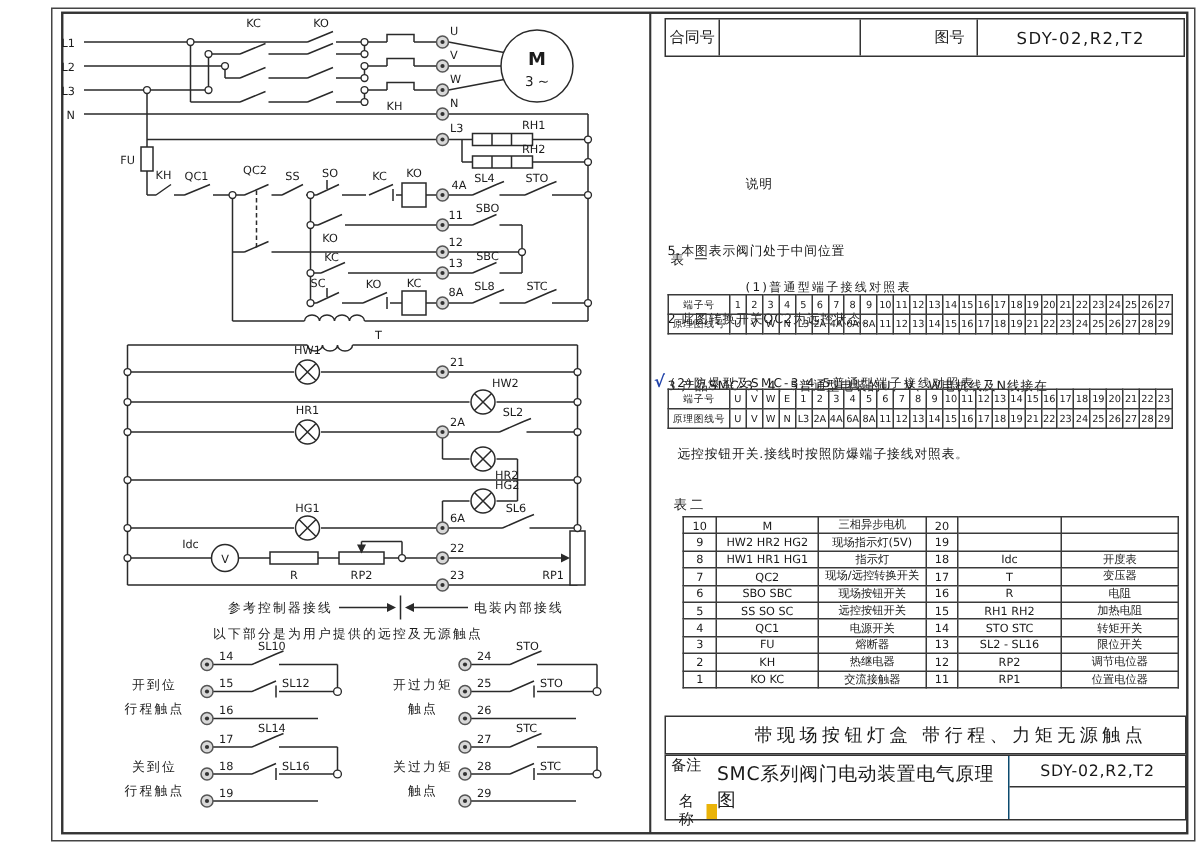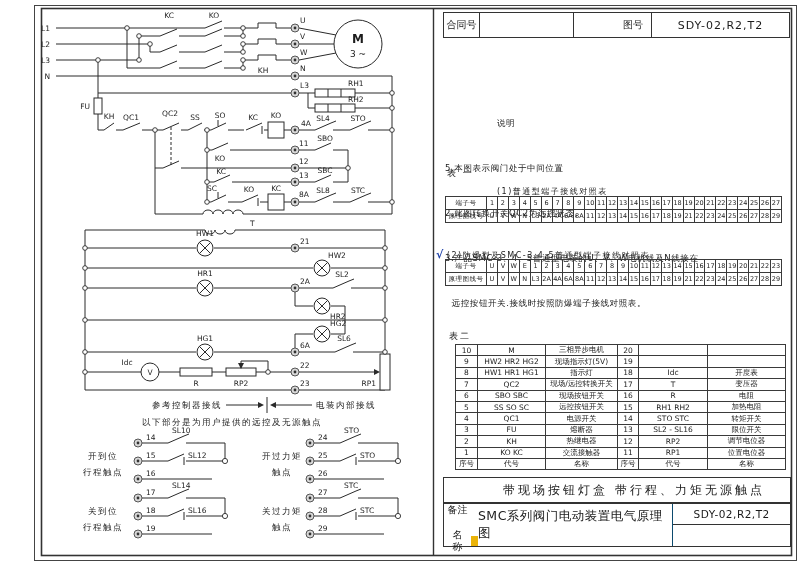--- a/index.html
+++ b/index.html
@@ -584,28 +584,20 @@
           <td>调节电位器</td>
         </tr>
         <tr>
           <td>1</td>
           <td>KO  KC</td>
           <td>交流接触器</td>
           <td>11</td>
           <td>RP1</td>
           <td>位置电位器</td>
         </tr>
-        <tr>
-          <td>序号</td>
-          <td>代号</td>
-          <td>名称</td>
-          <td>序号</td>
-          <td>代号</td>
-          <td>名称</td>
-        </tr>
       </tbody>
 </table>
 
 <div class="abs foot" style="left:443px;top:477px;width:348px;height:26px;">
   <div class="f-lab">备注</div>
   <div class="f-remark">带现场按钮灯盒  带行程、力矩无源触点</div>
 </div>
 
 <div class="abs foot" style="left:443px;top:503px;width:348px;height:44px;">
   <div class="f-lab">

